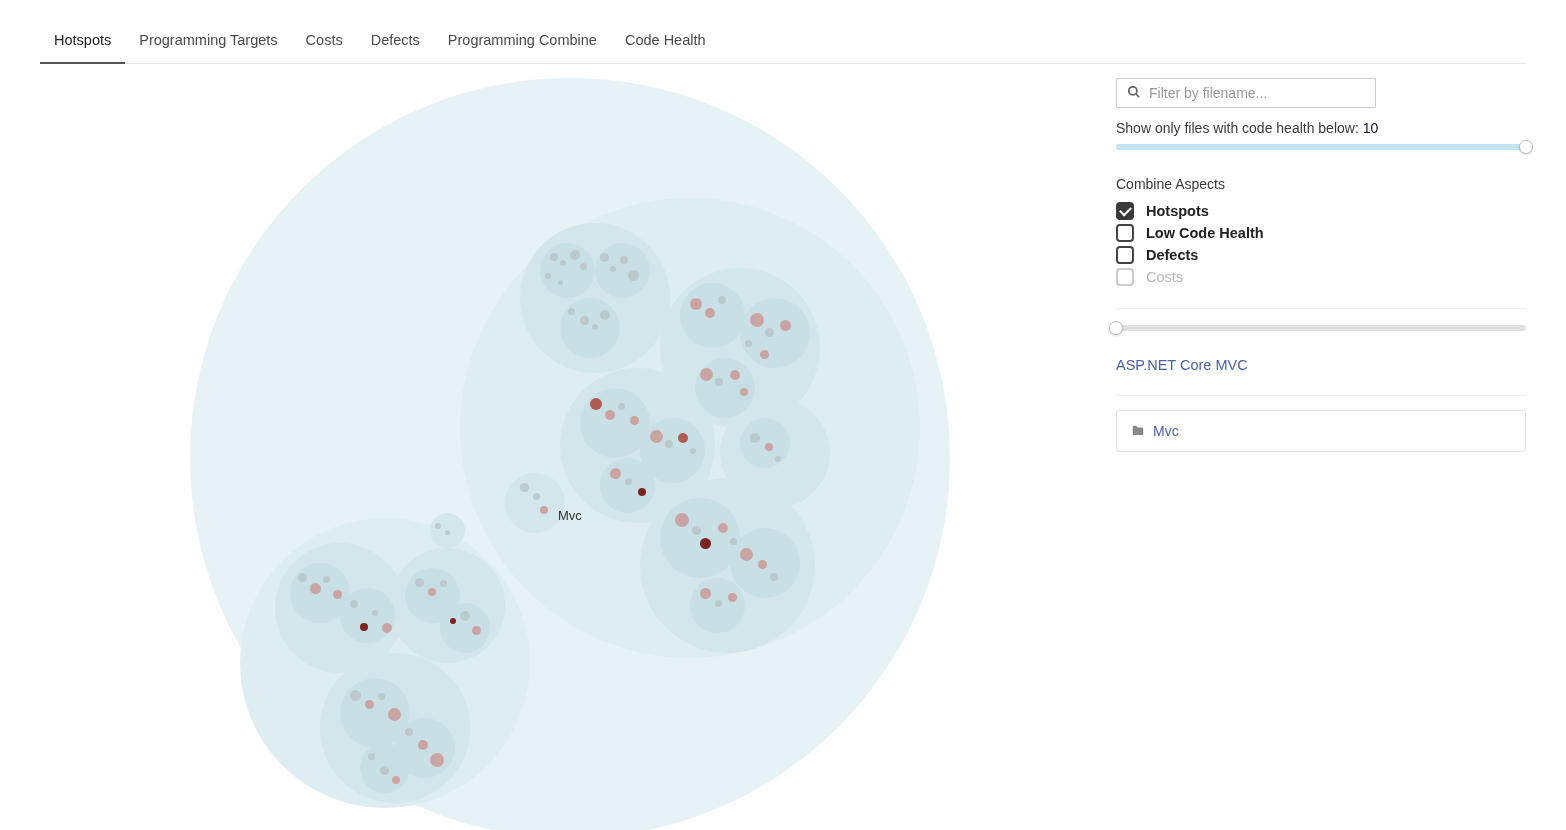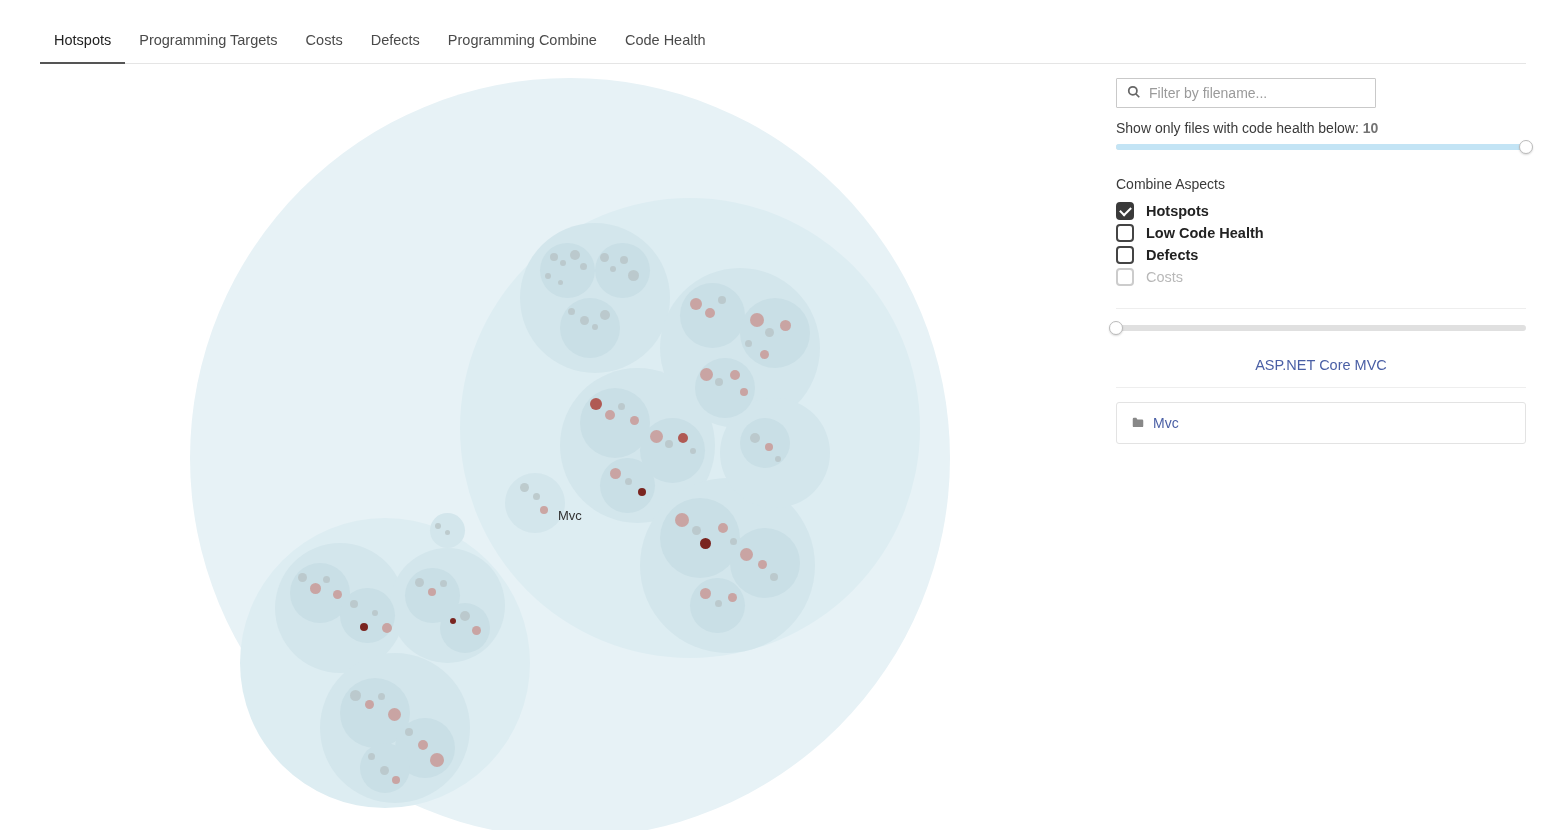--- a/index.html
+++ b/index.html
@@ -83,21 +83,21 @@
     width: 0; height: 0;
     border-left: 4px solid transparent;
     border-right: 4px solid transparent;
     border-top: 4px solid #888;
   }
   .slider-label {
     font-size: 14px;
     color: #3a3a3a;
     margin-bottom: 8px;
   }
-  .slider-label strong { font-weight: 700; color: #737373; }
+  .slider-label strong { font-weight: 400; color: #0f172a; }
   .slider {
     position: relative;
     height: 6px;
     background: #e0e0e0;
     border-radius: 3px;
     margin-bottom: 26px;
   }
   .slider.blue .track-fill {
     position: absolute;
     left: 0; top: 0; bottom: 0;
@@ -151,22 +151,21 @@
   .cb.disabled { border-color: #ccc; }
   .checkbox-row .lbl { font-weight: 600; color: #222; }
   .checkbox-row.disabled .lbl { color: #b8b8b8; font-weight: 500; }
   .divider { height: 1px; background: #eee; margin: 22px 0 16px; }
   .breadcrumb-link {
     color: #4a5fa5;
     font-size: 14.5px;
     font-weight: 500;
     cursor: pointer;
     display: block;
-    margin-bottom: 14px;
-    text-align: center;
+    margin-bottom: 22px;
   }
   .folder-row {
     border: 1px solid #e3e3e3;
     border-radius: 3px;
     padding: 12px 14px;
     display: flex;
     align-items: center;
     gap: 8px;
     font-size: 14px;
     cursor: pointer;

